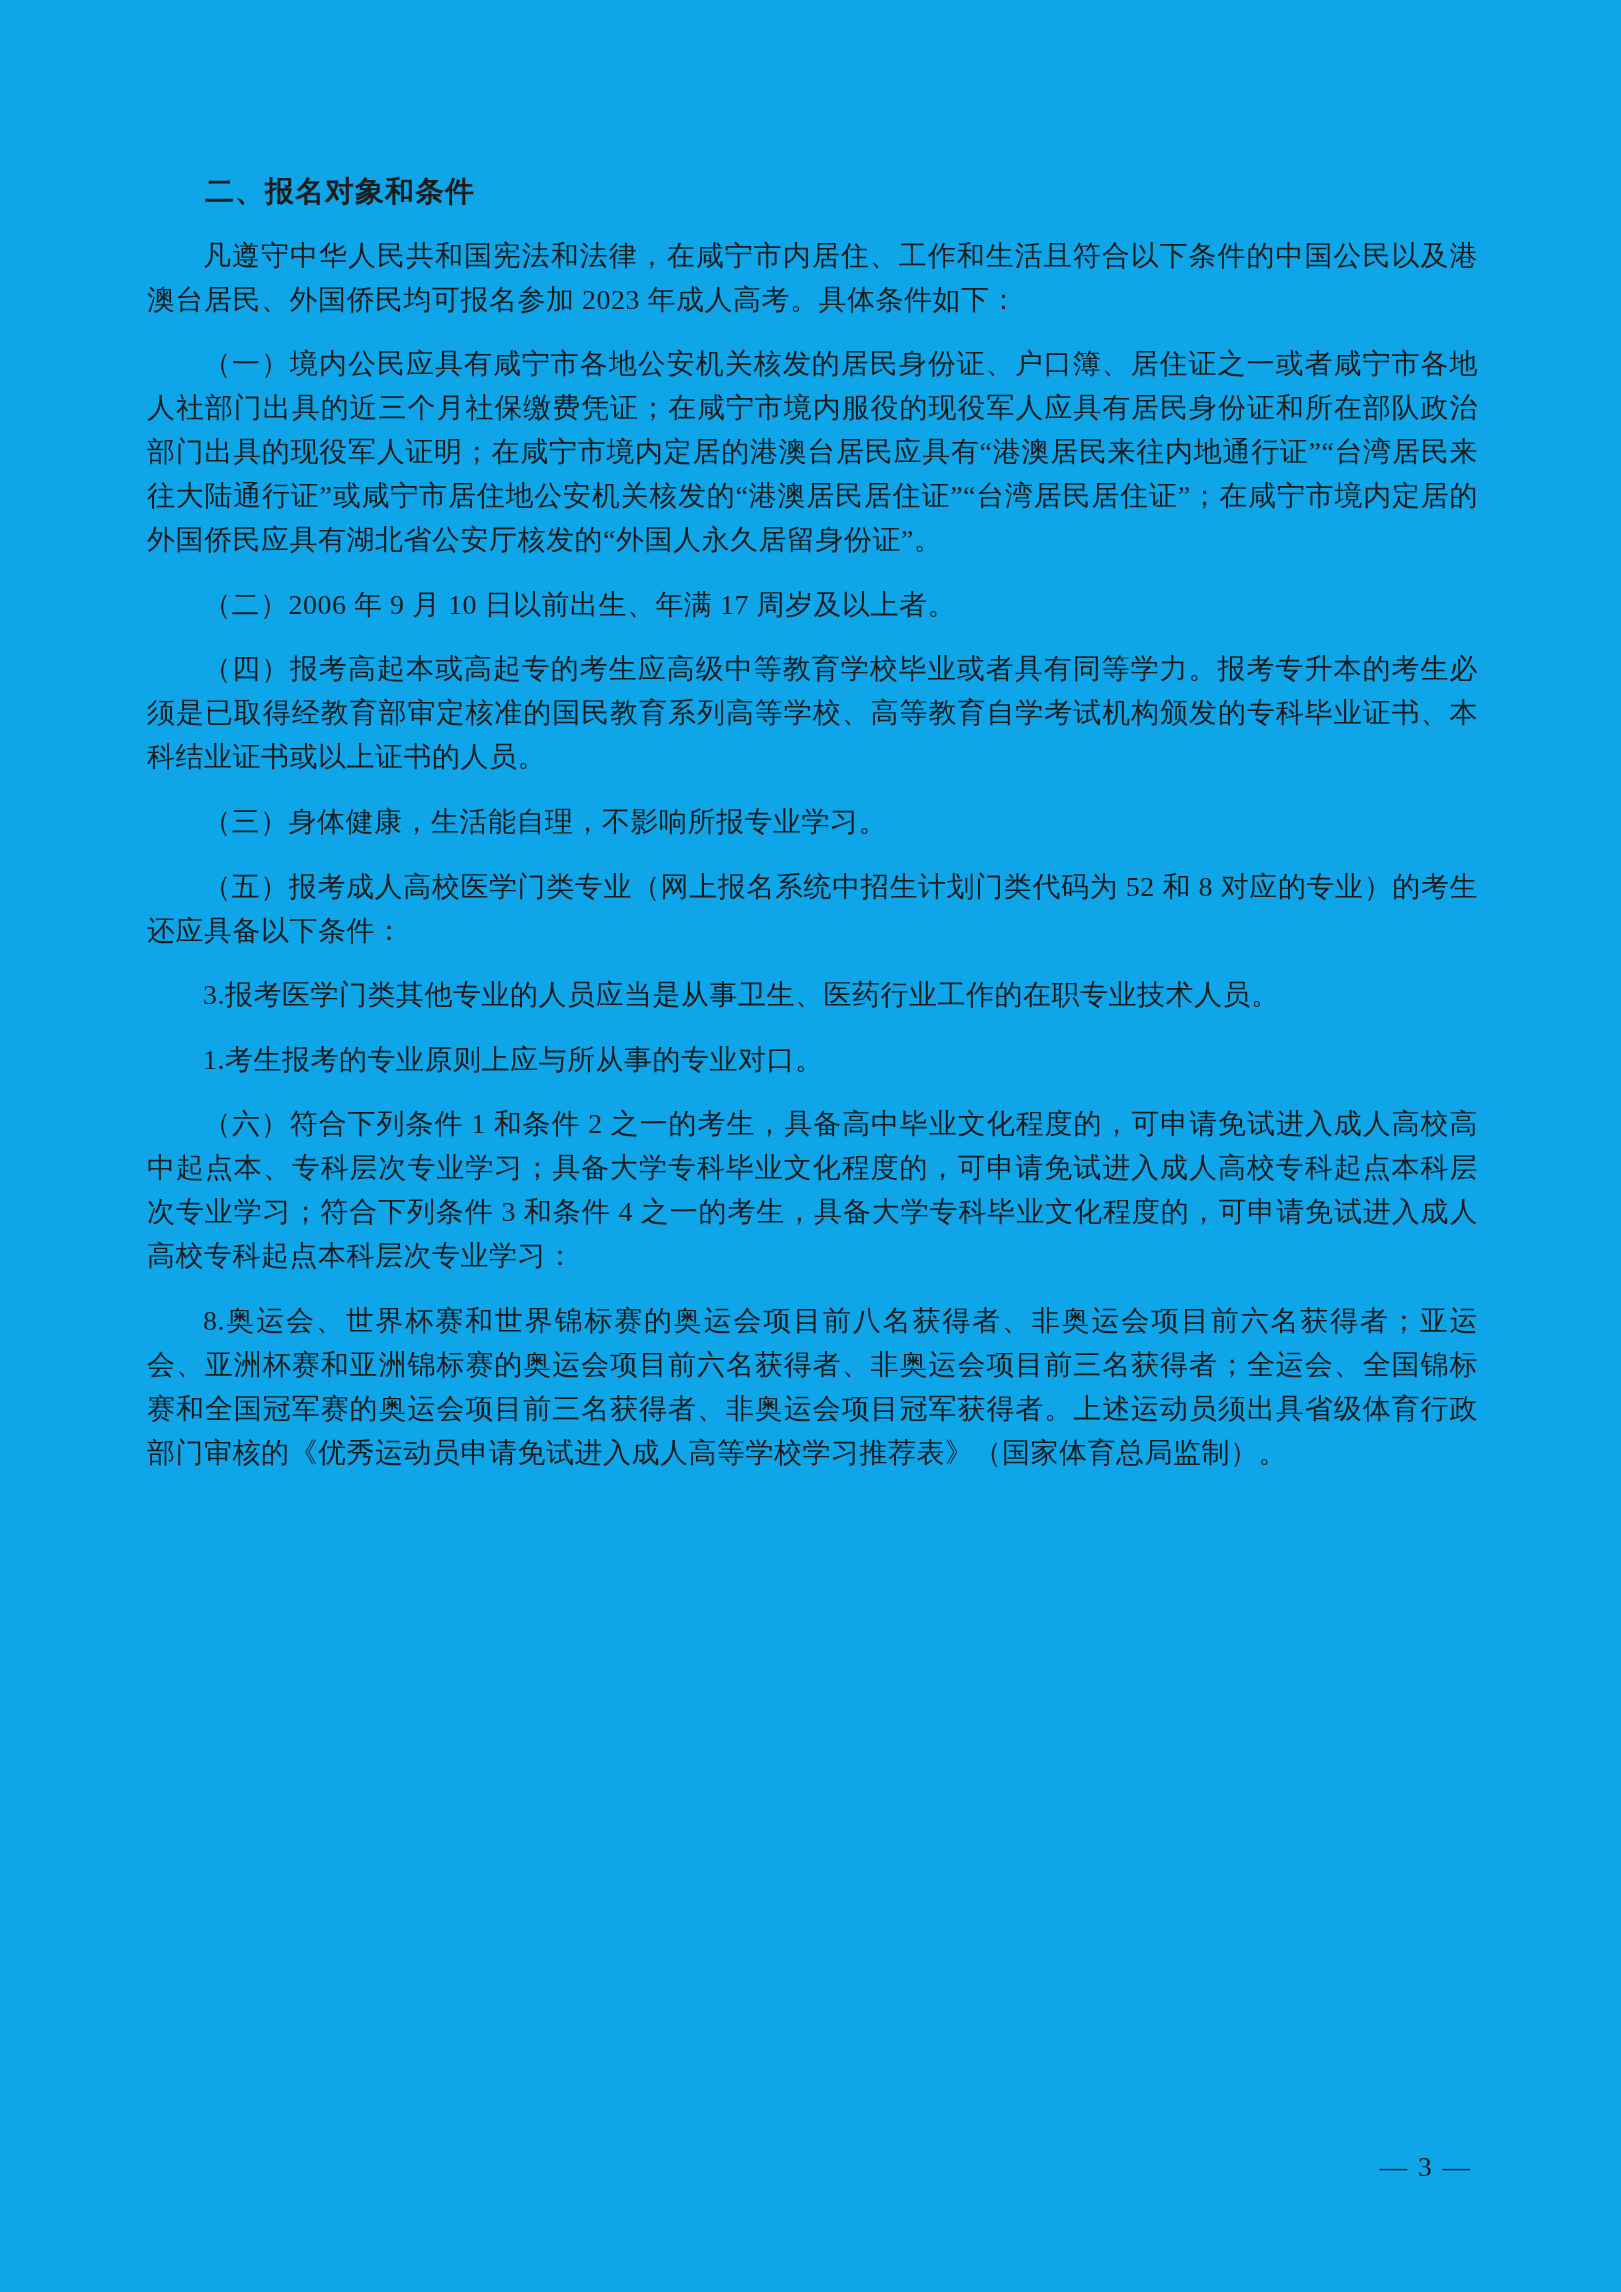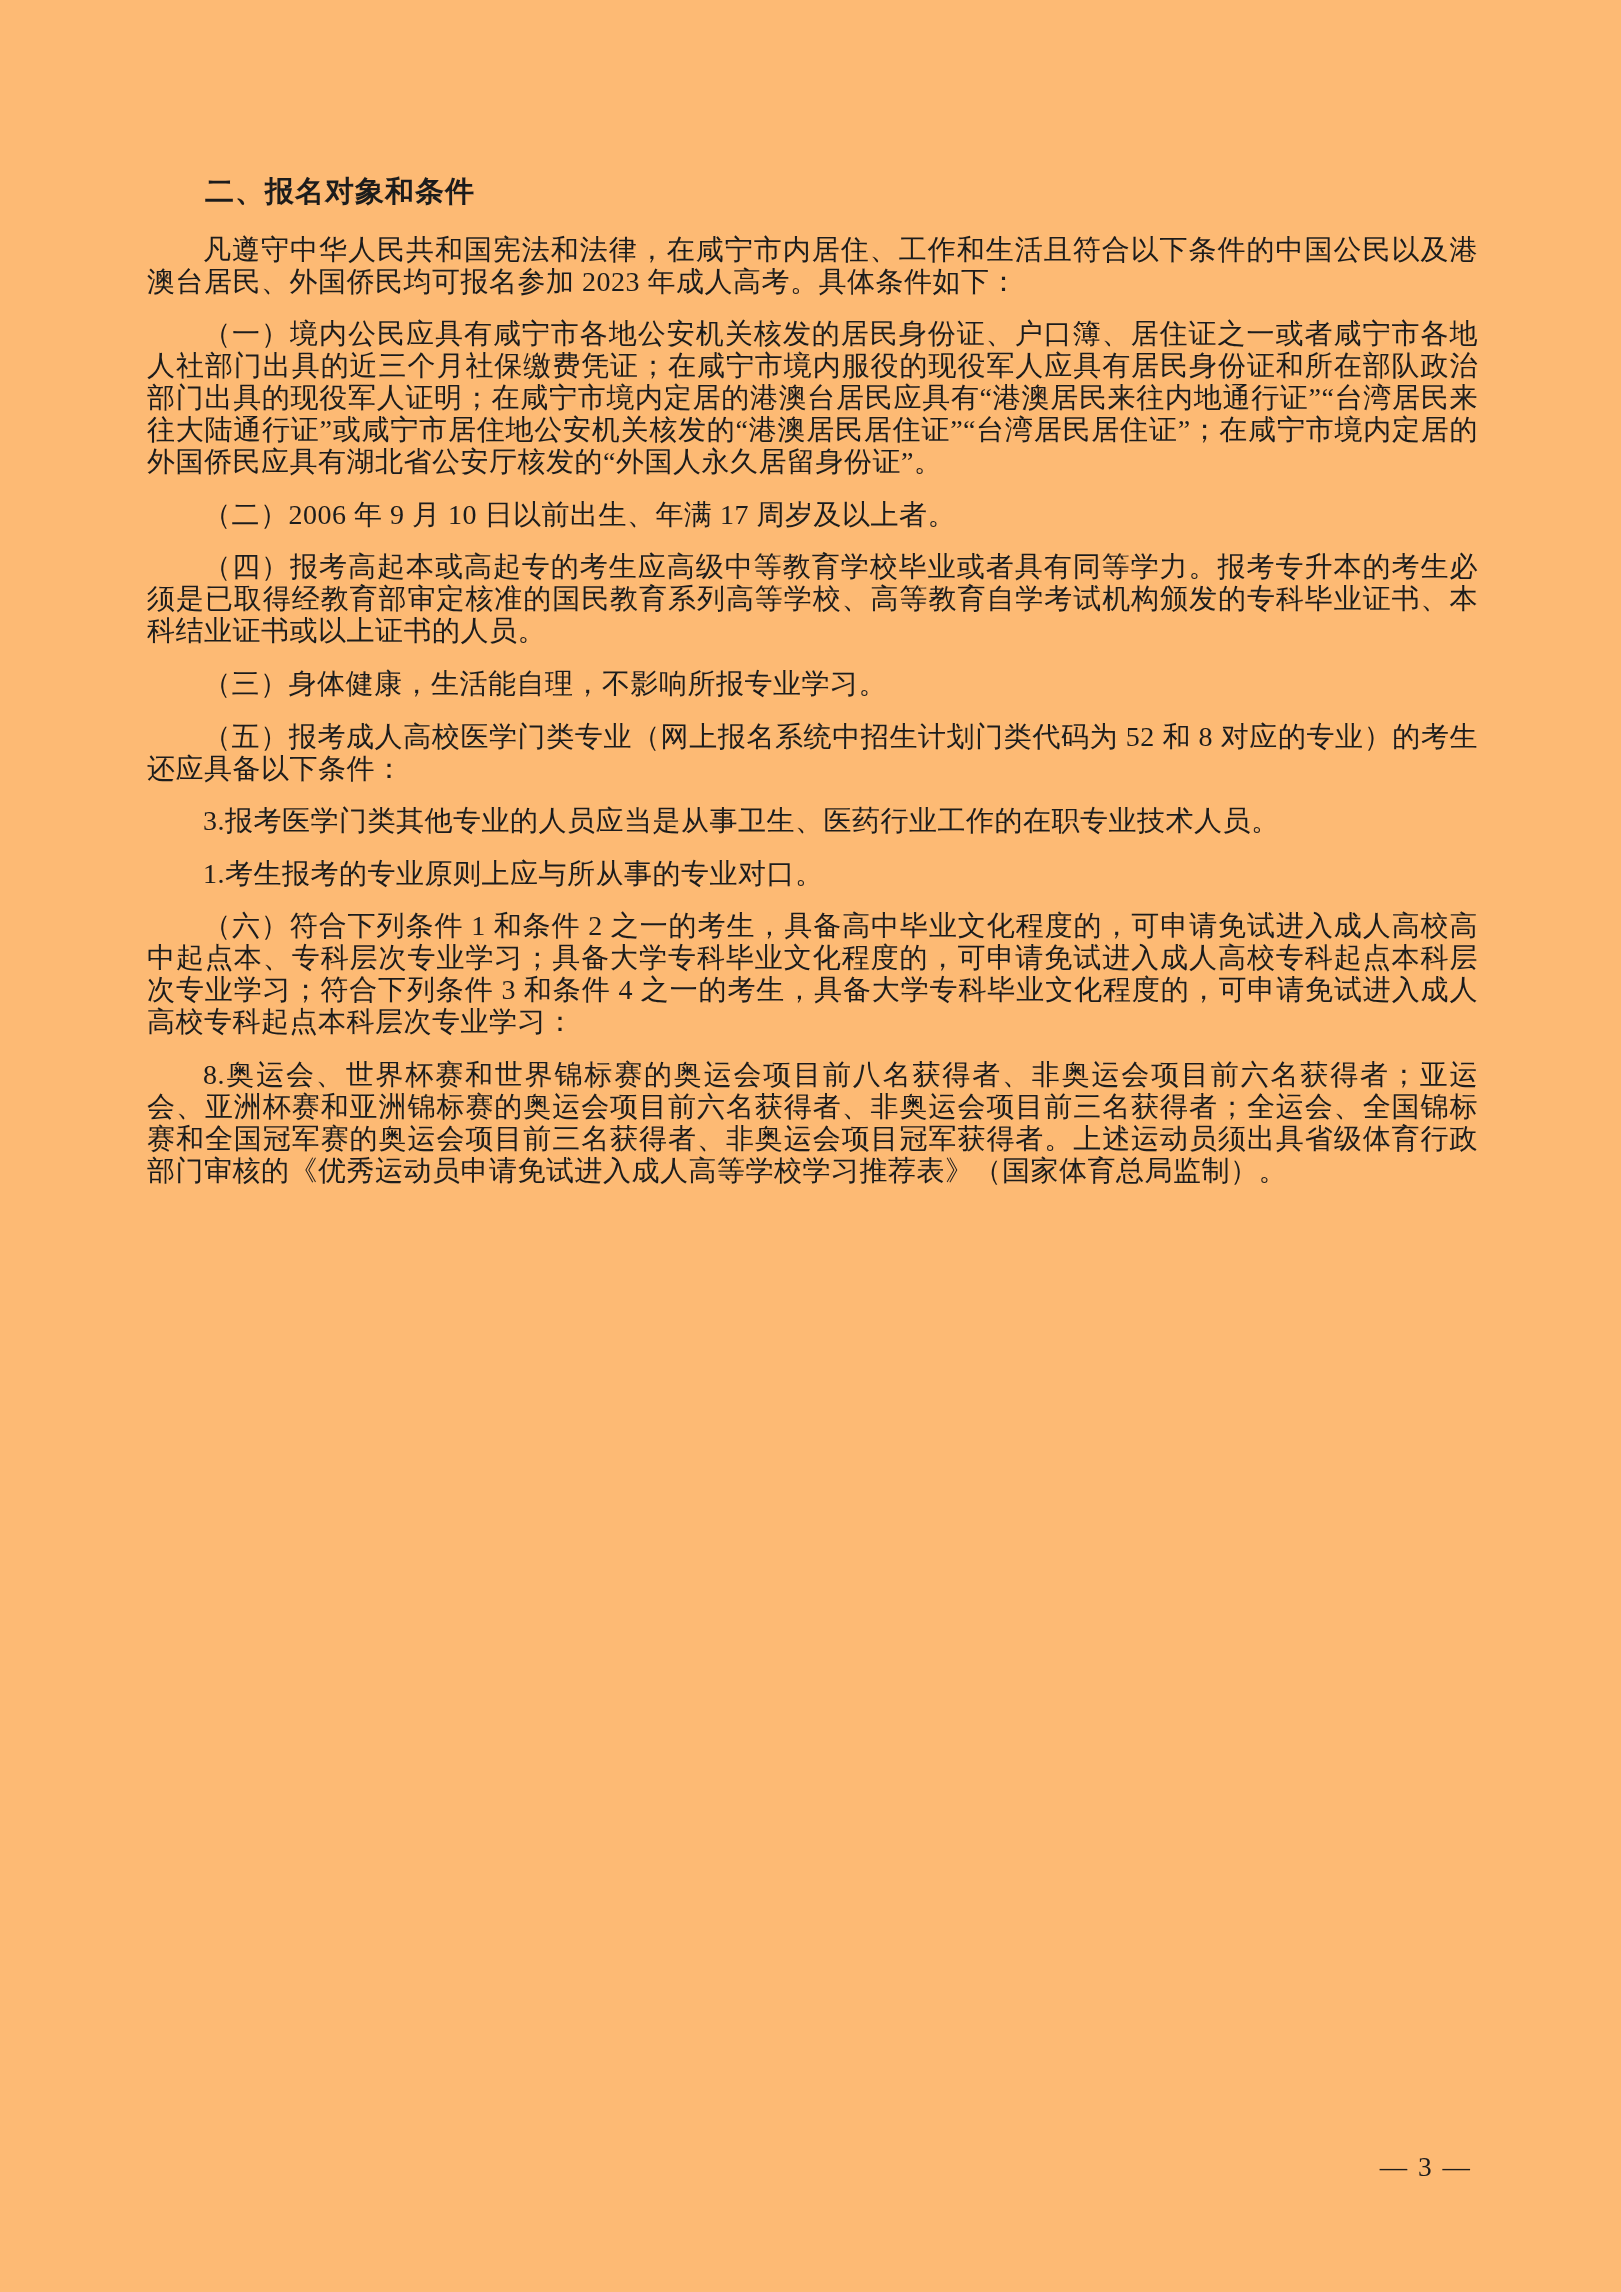--- a/index.html
+++ b/index.html
@@ -5,39 +5,39 @@
   html, body {
     margin: 0;
     padding: 0;
     background: #e8e8e8;
   }
   .page {
     position: relative;
     width: 1621px;
     height: 2293px;
     margin: 0 auto;
-    background: #fdba74;
+    background: #0ea5e9;
     box-sizing: border-box;
     padding: 169px 143px 0 147px;
     font-family: "Liberation Serif", "DejaVu Serif", serif;
     color: #1c1c1c;
     overflow: hidden;
   }
   .doc-heading {
     font-family: "Liberation Sans", "DejaVu Sans", sans-serif;
     font-weight: bold;
     font-size: 29px;
     line-height: 45px;
     text-indent: 2em;
     margin: 0 0 19.6px 0;
     letter-spacing: 1px;
   }
   .doc-paragraph {
     font-size: 28px;
-    line-height: 32px;
+    line-height: 44px;
     text-indent: 2em;
     margin: 0 0 20.6px 0;
     text-align: justify;
     letter-spacing: 0.5px;
   }
   .page-number {
     position: absolute;
     right: 149px;
     top: 2152px;
     font-size: 27.4px;

